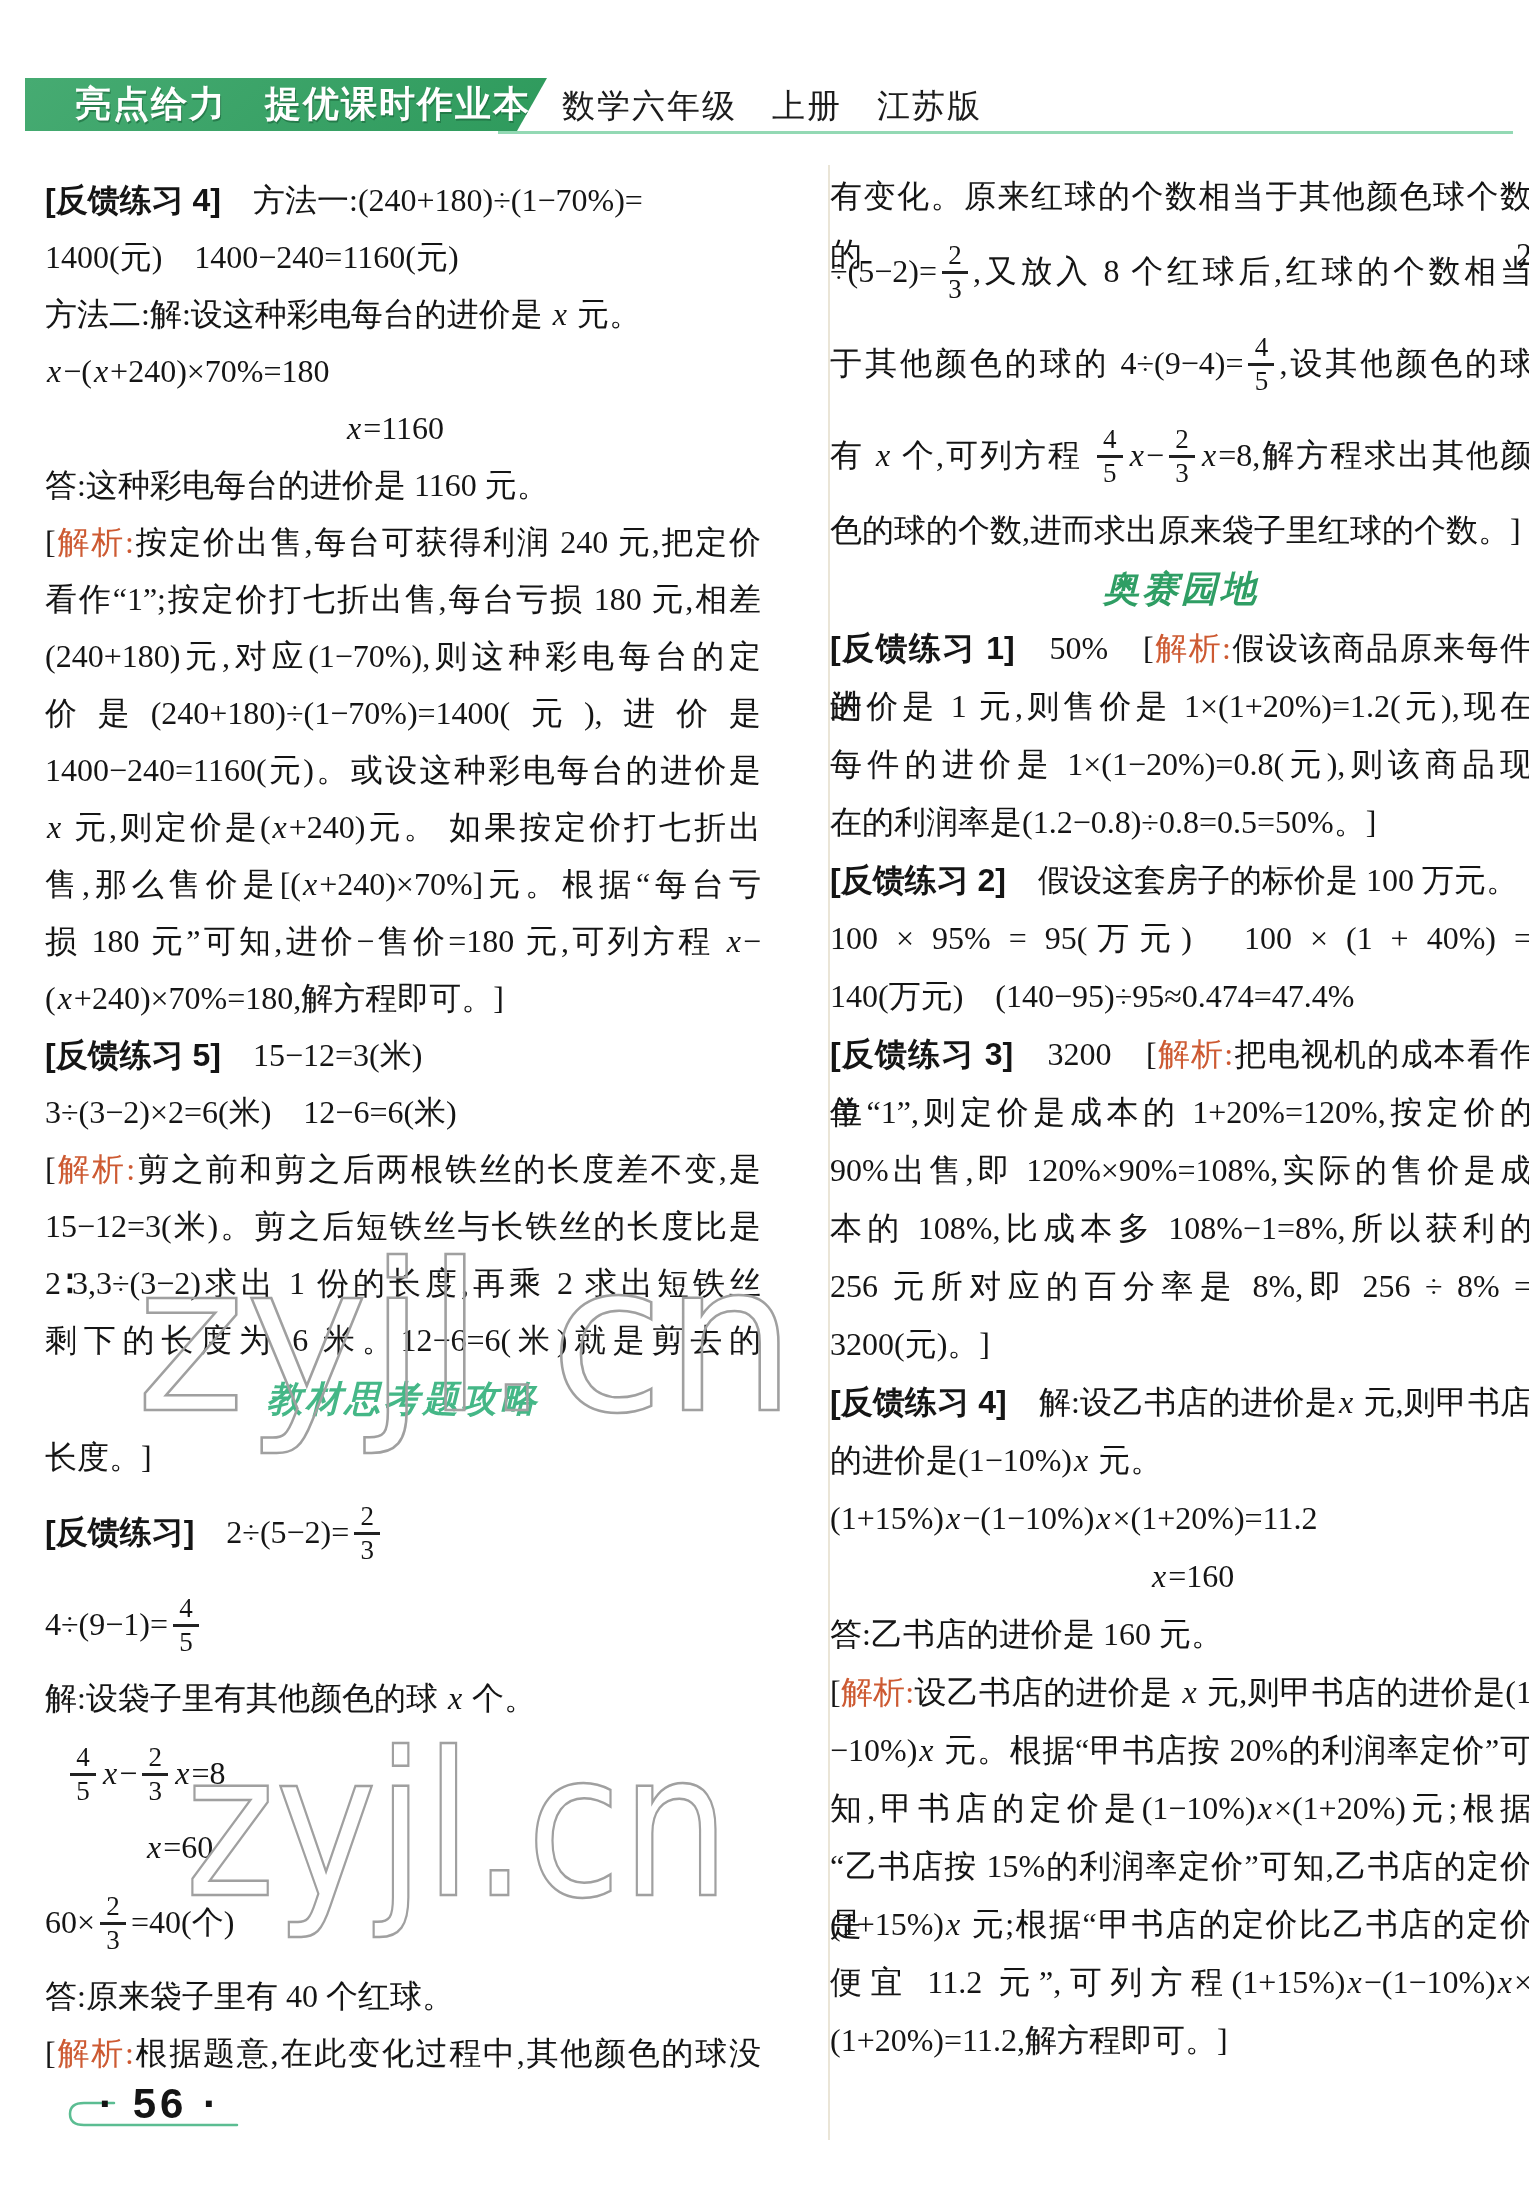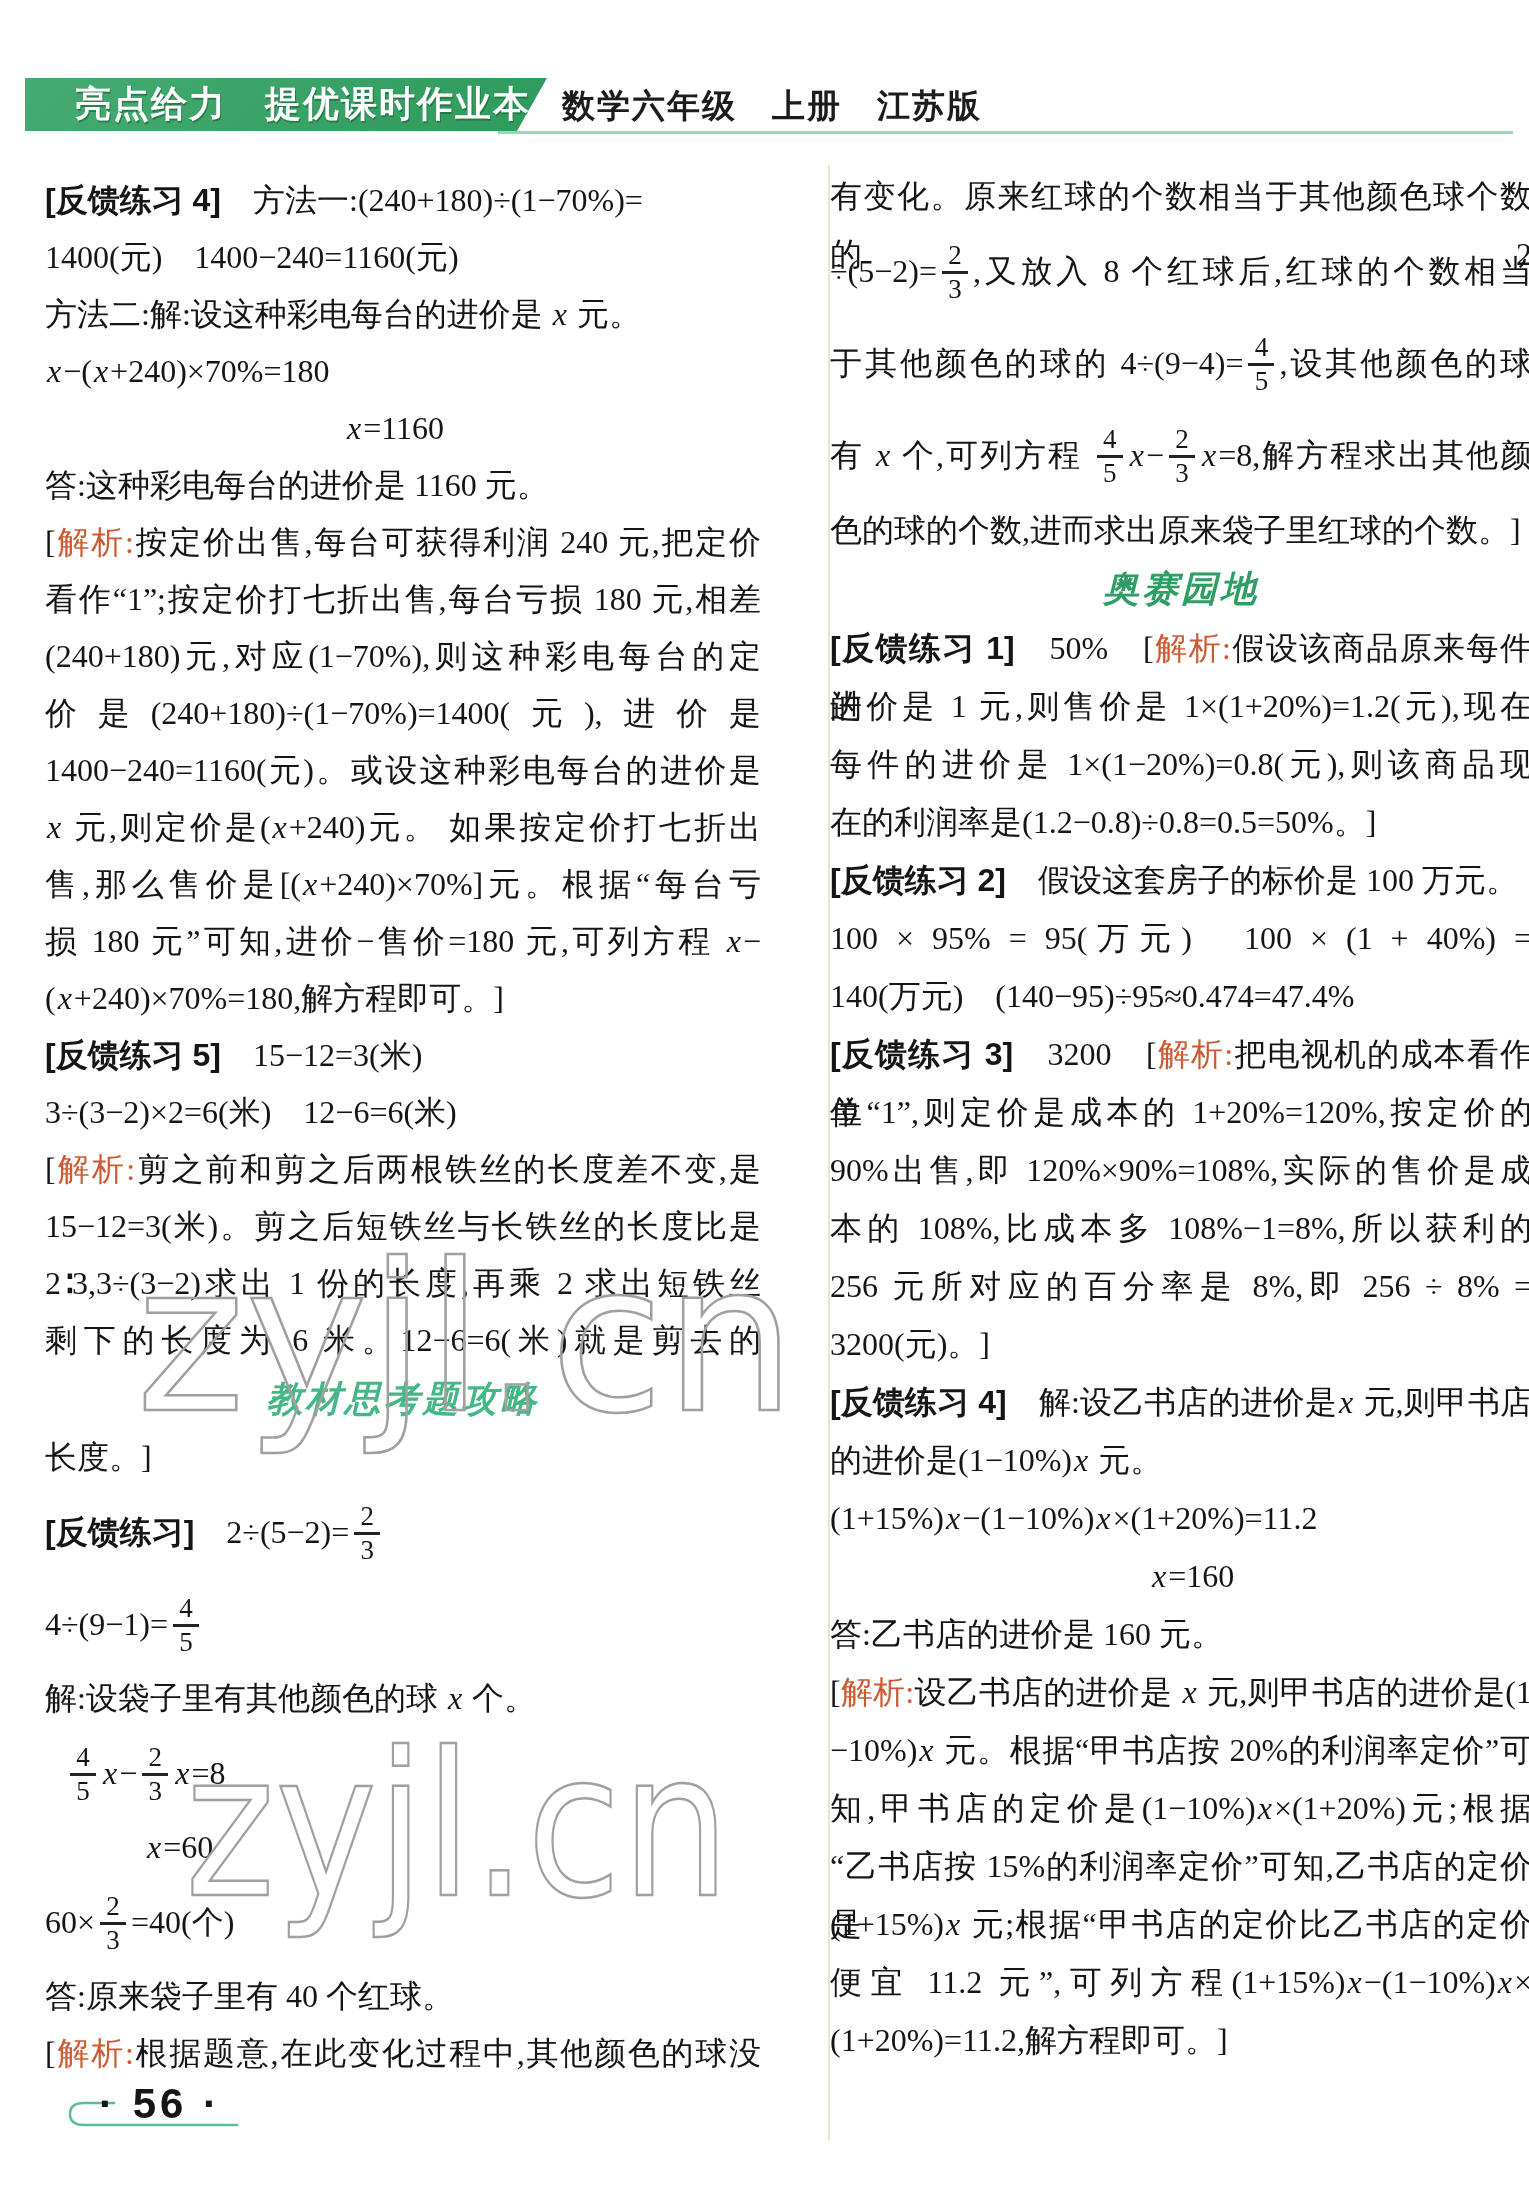--- a/index.html
+++ b/index.html
@@ -15,21 +15,21 @@
     clip-path:polygon(0 0,100% 0,calc(100% - 30px) 100%,0 100%);
     display:flex;align-items:center;
   }
   .banner-title{
     color:#fff;font-family:"Liberation Sans","DejaVu Sans",sans-serif;
     font-weight:bold;font-size:36px;letter-spacing:2px;padding-left:50px;
     text-shadow:1px 2px 0 rgba(22,92,52,.55);white-space:pre;
   }
   .edition{
     position:absolute;left:562px;top:78px;height:53px;line-height:55px;
-    font-family:"Liberation Sans","DejaVu Sans",sans-serif;font-weight:bold;
+    font-family:"Liberation Sans","DejaVu Sans",sans-serif;font-weight:normal;
     font-size:33px;color:#1c1c1c;letter-spacing:2px;white-space:pre;
   }
   .hrule{position:absolute;left:498px;top:131px;width:1015px;height:3px;background:#93d9b4;}
   .gutter{position:absolute;left:828px;top:165px;width:2px;height:1975px;background:rgba(214,203,175,.5);}
   
   .col{position:absolute;font-size:32px;}
   .col-left{left:45px;top:172px;width:716px;}
   .col-right{left:830px;top:167px;width:702px;}
   .line{height:57px;line-height:57px;white-space:pre-wrap;}
   .col-right .line{height:58px;line-height:58px;}

